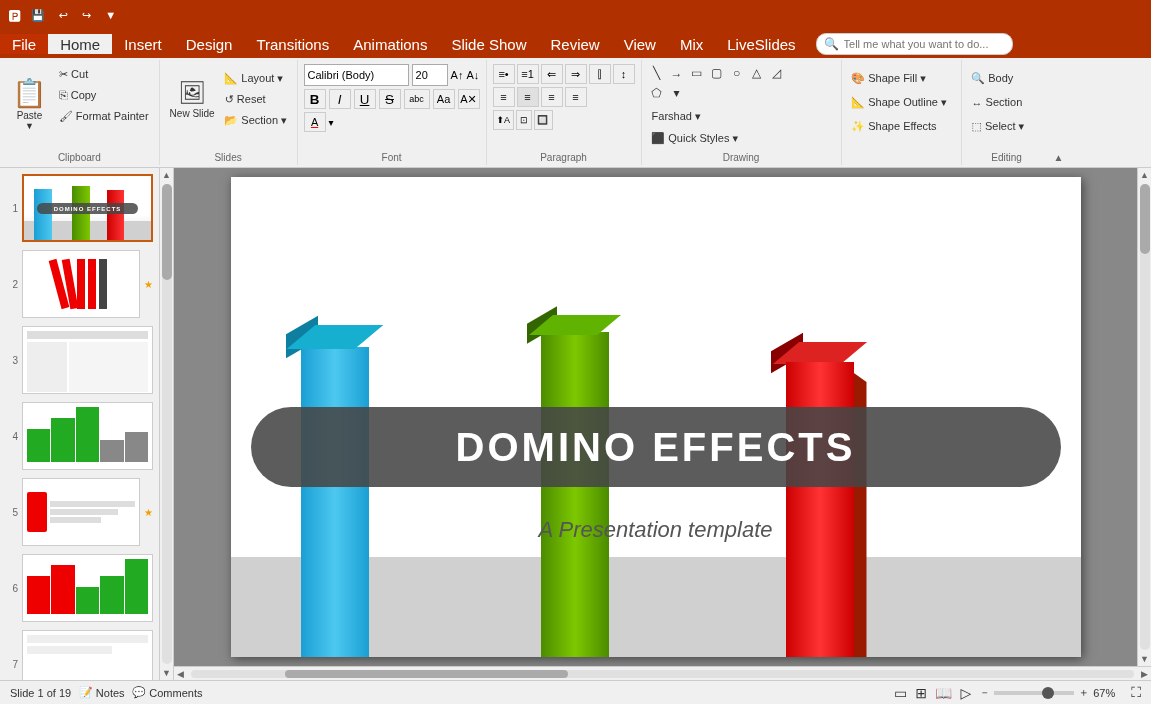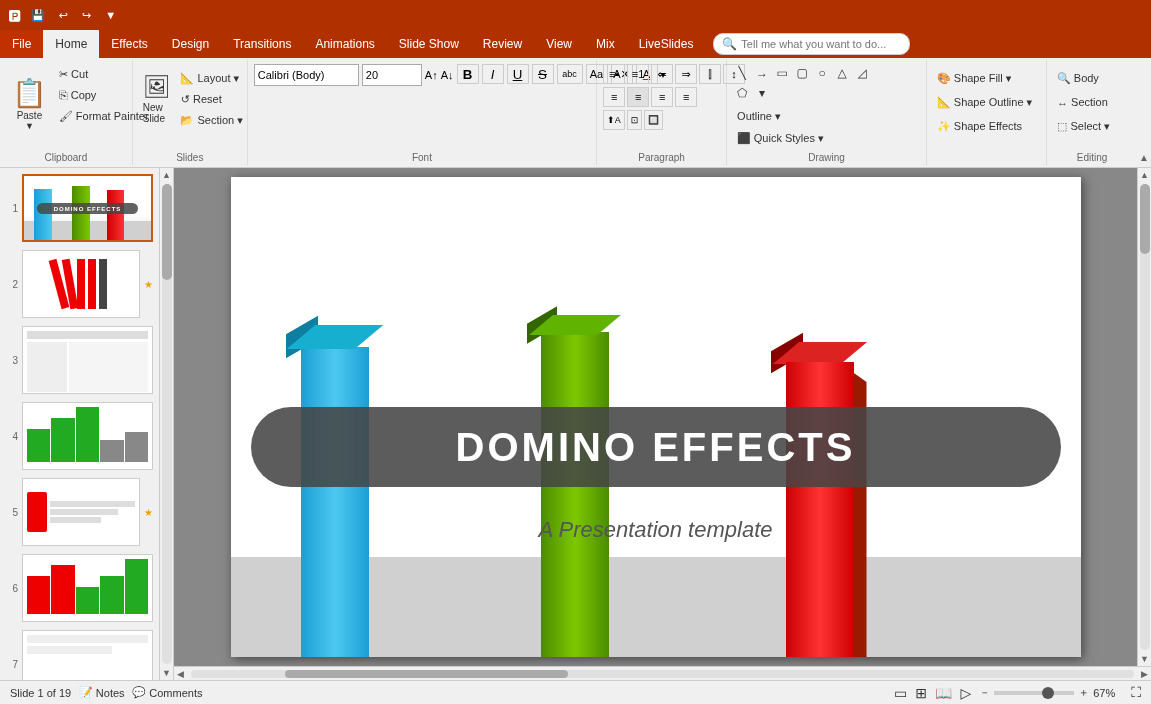--- a/index.html
+++ b/index.html
@@ -25,23 +25,23 @@
     
     .menu-bar {
       height: 28px;
       background: #b03000;
       display: flex;
       align-items: center;
     }
     .menu-tab {
       padding: 8px 12px;
       color: white;
-      font-size: 12px;
+      font-size: 15px;
       cursor: pointer;
-      height: 28px;
+      height: 20px;
       display: flex;
       align-items: center;
     }
     .menu-tab.file-tab {
       background: #c03000;
       border-radius: 0;
       font-weight: 500;
     }
     .menu-tab.active { background: #f0f0f0; color: #333; }
 
@@ -403,21 +403,21 @@
       <span class="qat-btn">💾</span>
       <span class="qat-btn">↩</span>
       <span class="qat-btn">↪</span>
       <span class="qat-btn">▼</span>
     </div>
   </div>
 
   <div class="menu-bar">
     <div class="menu-tab file-tab">File</div>
     <div class="menu-tab active">Home</div>
-    <div class="menu-tab">Effects</div>
+    <div class="menu-tab">Insert</div>
     <div class="menu-tab">Design</div>
     <div class="menu-tab">Transitions</div>
     <div class="menu-tab">Animations</div>
     <div class="menu-tab">Slide Show</div>
     <div class="menu-tab">Review</div>
     <div class="menu-tab">View</div>
     <div class="menu-tab">Mix</div>
     <div class="menu-tab">LiveSlides</div>
     <div class="tell-me-box">
       <span>🔍</span>
@@ -452,24 +452,24 @@
         <div class="ribbon-col" style="margin-top:4px;">
           <div class="ribbon-btn-small">📐 <span>Layout</span> ▾</div>
           <div class="ribbon-btn-small">↺ <span>Reset</span></div>
           <div class="ribbon-btn-small">📂 <span>Section</span> ▾</div>
         </div>
       </div>
       <div class="ribbon-group-label">Slides</div>
     </div>
 
     <div class="ribbon-group" style="min-width:160px;">
-      <div class="ribbon-group-content" style="flex-direction:row; gap:3px;">
+      <div class="ribbon-group-content" style="flex-direction:column; gap:3px;">
         <div style="display:flex; gap:3px; align-items:center;">
           <input class="inline-input font-select" value="Calibri (Body)" style="width: 105px;">
-          <input class="inline-input font-size-select" value="20" style="width: 60px;">
+          <input class="inline-input font-size-select" value="20" style="width: 36px;">
           <button style="border:none;background:none;cursor:pointer;font-size:11px;">A↑</button>
           <button style="border:none;background:none;cursor:pointer;font-size:11px;">A↓</button>
         </div>
         <div style="display:flex; gap:3px; align-items:center;">
           <button style="font-weight:bold;border:1px solid #ccc;background:none;cursor:pointer;width:22px;height:20px;">B</button>
           <button style="font-style:italic;border:1px solid #ccc;background:none;cursor:pointer;width:22px;height:20px;">I</button>
           <button style="text-decoration:underline;border:1px solid #ccc;background:none;cursor:pointer;width:22px;height:20px;">U</button>
           <button style="text-decoration:line-through;border:1px solid #ccc;background:none;cursor:pointer;width:22px;height:20px;">S</button>
           <button style="border:1px solid #ccc;background:none;cursor:pointer;font-size:9px;width:26px;height:20px;">abc</button>
           <button style="border:1px solid #ccc;background:none;cursor:pointer;font-size:11px;width:22px;height:20px;">Aa</button>
@@ -515,21 +515,21 @@
           <span class="shape-icon">→</span>
           <span class="shape-icon">▭</span>
           <span class="shape-icon">▢</span>
           <span class="shape-icon">○</span>
           <span class="shape-icon">△</span>
           <span class="shape-icon">◿</span>
           <span class="shape-icon">⬠</span>
           <span class="shape-icon">▾</span>
         </div>
         <div style="display:flex;flex-direction:column;gap:2px;margin-top:2px;">
-          <div class="ribbon-btn-small" style="font-weight:500;">Outline ▾</div>
+          <div class="ribbon-btn-small" style="font-weight:500;">Farshad ▾</div>
           <div class="ribbon-btn-small">⬛ <span>Quick Styles</span> ▾</div>
         </div>
       </div>
       <div class="ribbon-group-label">Drawing</div>
     </div>
 
     <div class="ribbon-group" style="min-width:120px;">
       <div class="ribbon-group-content" style="flex-direction:column;gap:4px;margin-top:4px;">
         <div class="ribbon-btn-small">🎨 <span>Shape Fill</span> ▾</div>
         <div class="ribbon-btn-small">📐 <span>Shape Outline</span> ▾</div>

